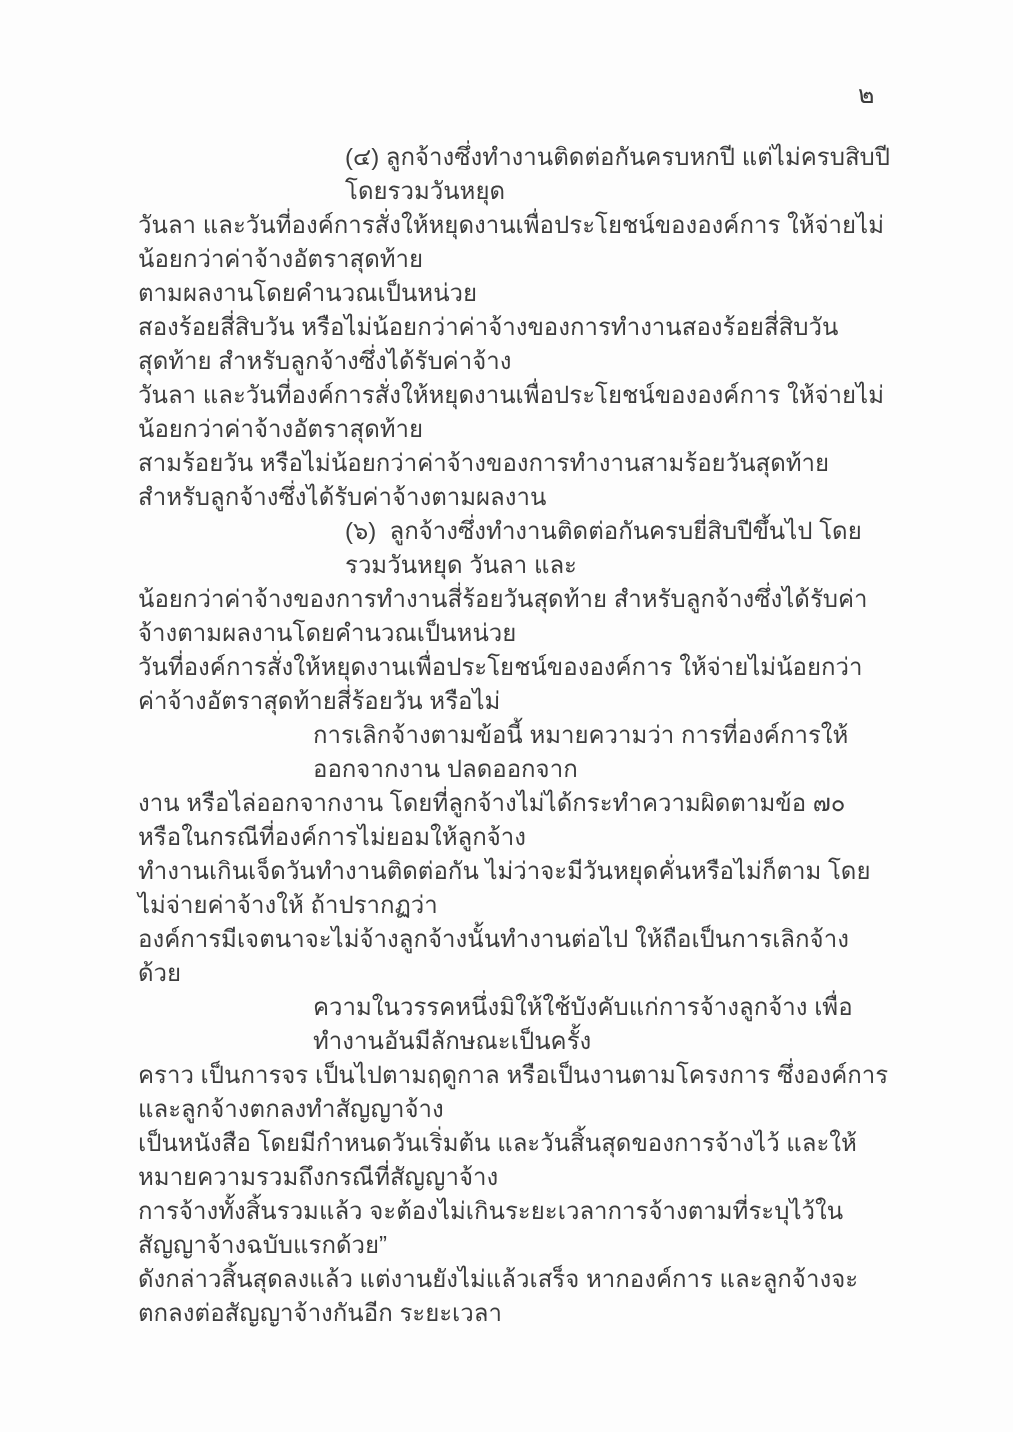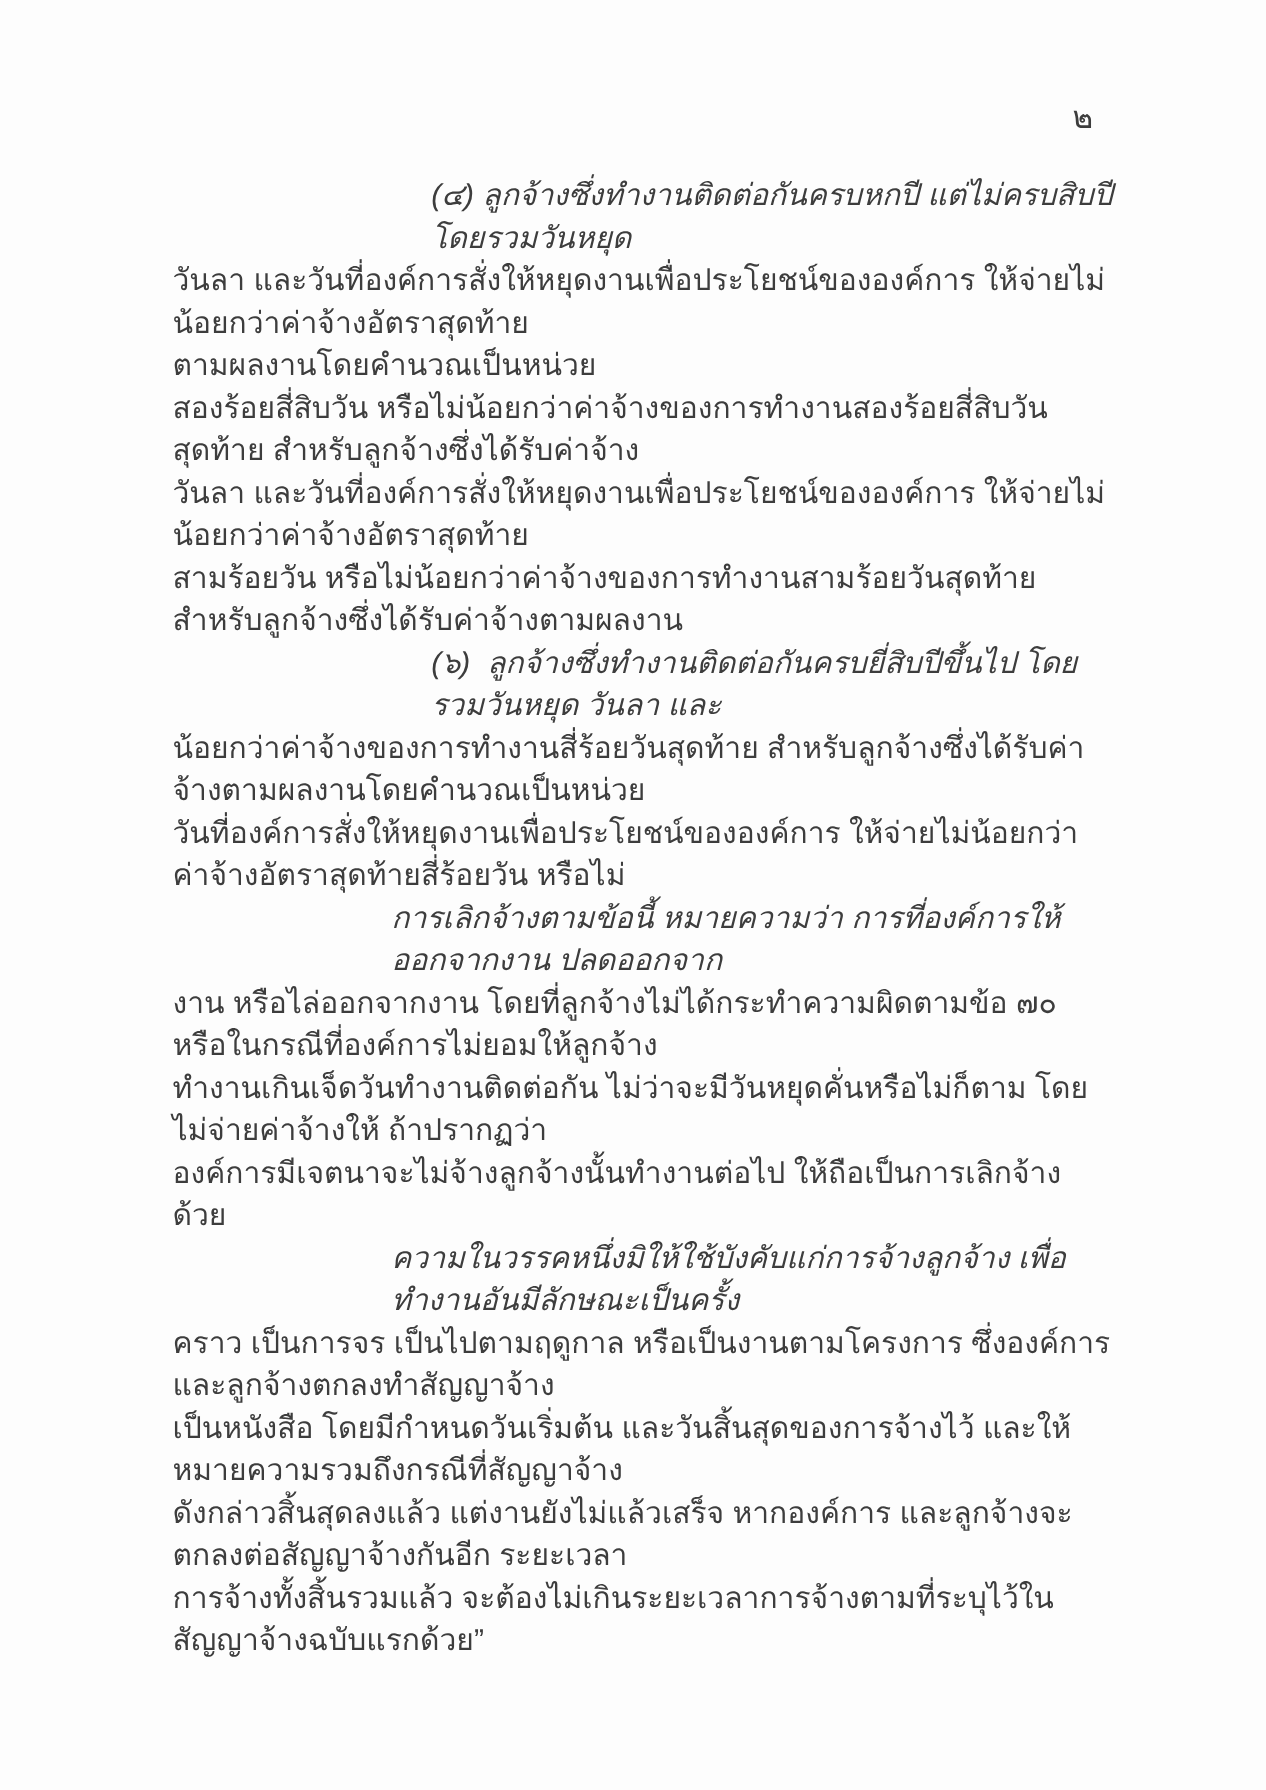--- a/index.html
+++ b/index.html
@@ -31,22 +31,22 @@
     width: 752px;
     font-size: 24px;
     line-height: 34px;
   }
   .para { margin: 0; }
   .line {
     white-space: pre-wrap;
     min-height: 34px;
   }
   
-  .para.item    .line.first { padding-left: 207px; font-style: italic; }  
-  .para.body    .line.first { padding-left: 175px; font-style: italic; }                 
+  .para.item    .line.first { padding-left: 207px; }  
+  .para.body    .line.first { padding-left: 175px; }                 
 </style>
 </head>
 <body>
 
 <div class="page">
   <div class="page-number">๒</div>
   <div class="doc-body">
       <div class="para item">
         <div class="line first">(๔) ลูกจ้างซึ่งทำงานติดต่อกันครบหกปี แต่ไม่ครบสิบปี โดยรวมวันหยุด</div>
         <div class="line">วันลา และวันที่องค์การสั่งให้หยุดงานเพื่อประโยชน์ขององค์การ ให้จ่ายไม่น้อยกว่าค่าจ้างอัตราสุดท้าย</div>
@@ -65,17 +65,17 @@
       <div class="para body">
         <div class="line first">การเลิกจ้างตามข้อนี้ หมายความว่า การที่องค์การให้ออกจากงาน ปลดออกจาก</div>
         <div class="line">งาน หรือไล่ออกจากงาน โดยที่ลูกจ้างไม่ได้กระทำความผิดตามข้อ ๗๐ หรือในกรณีที่องค์การไม่ยอมให้ลูกจ้าง</div>
         <div class="line">ทำงานเกินเจ็ดวันทำงานติดต่อกัน ไม่ว่าจะมีวันหยุดคั่นหรือไม่ก็ตาม โดยไม่จ่ายค่าจ้างให้ ถ้าปรากฏว่า</div>
         <div class="line">องค์การมีเจตนาจะไม่จ้างลูกจ้างนั้นทำงานต่อไป ให้ถือเป็นการเลิกจ้างด้วย</div>
       </div>
       <div class="para body">
         <div class="line first">ความในวรรคหนึ่งมิให้ใช้บังคับแก่การจ้างลูกจ้าง เพื่อทำงานอันมีลักษณะเป็นครั้ง</div>
         <div class="line">คราว เป็นการจร เป็นไปตามฤดูกาล หรือเป็นงานตามโครงการ ซึ่งองค์การ และลูกจ้างตกลงทำสัญญาจ้าง</div>
         <div class="line">เป็นหนังสือ โดยมีกำหนดวันเริ่มต้น และวันสิ้นสุดของการจ้างไว้ และให้หมายความรวมถึงกรณีที่สัญญาจ้าง</div>
+        <div class="line">การจ้างทั้งสิ้นรวมแล้ว จะต้องไม่เกินระยะเวลาการจ้างตามที่ระบุไว้ในสัญญาจ้างฉบับแรกด้วย”</div>
         <div class="line">ดังกล่าวสิ้นสุดลงแล้ว แต่งานยังไม่แล้วเสร็จ หากองค์การ และลูกจ้างจะตกลงต่อสัญญาจ้างกันอีก ระยะเวลา</div>
-        <div class="line">การจ้างทั้งสิ้นรวมแล้ว จะต้องไม่เกินระยะเวลาการจ้างตามที่ระบุไว้ในสัญญาจ้างฉบับแรกด้วย”</div>
       </div>
     </div>
 </div>
 
 </body></html>

